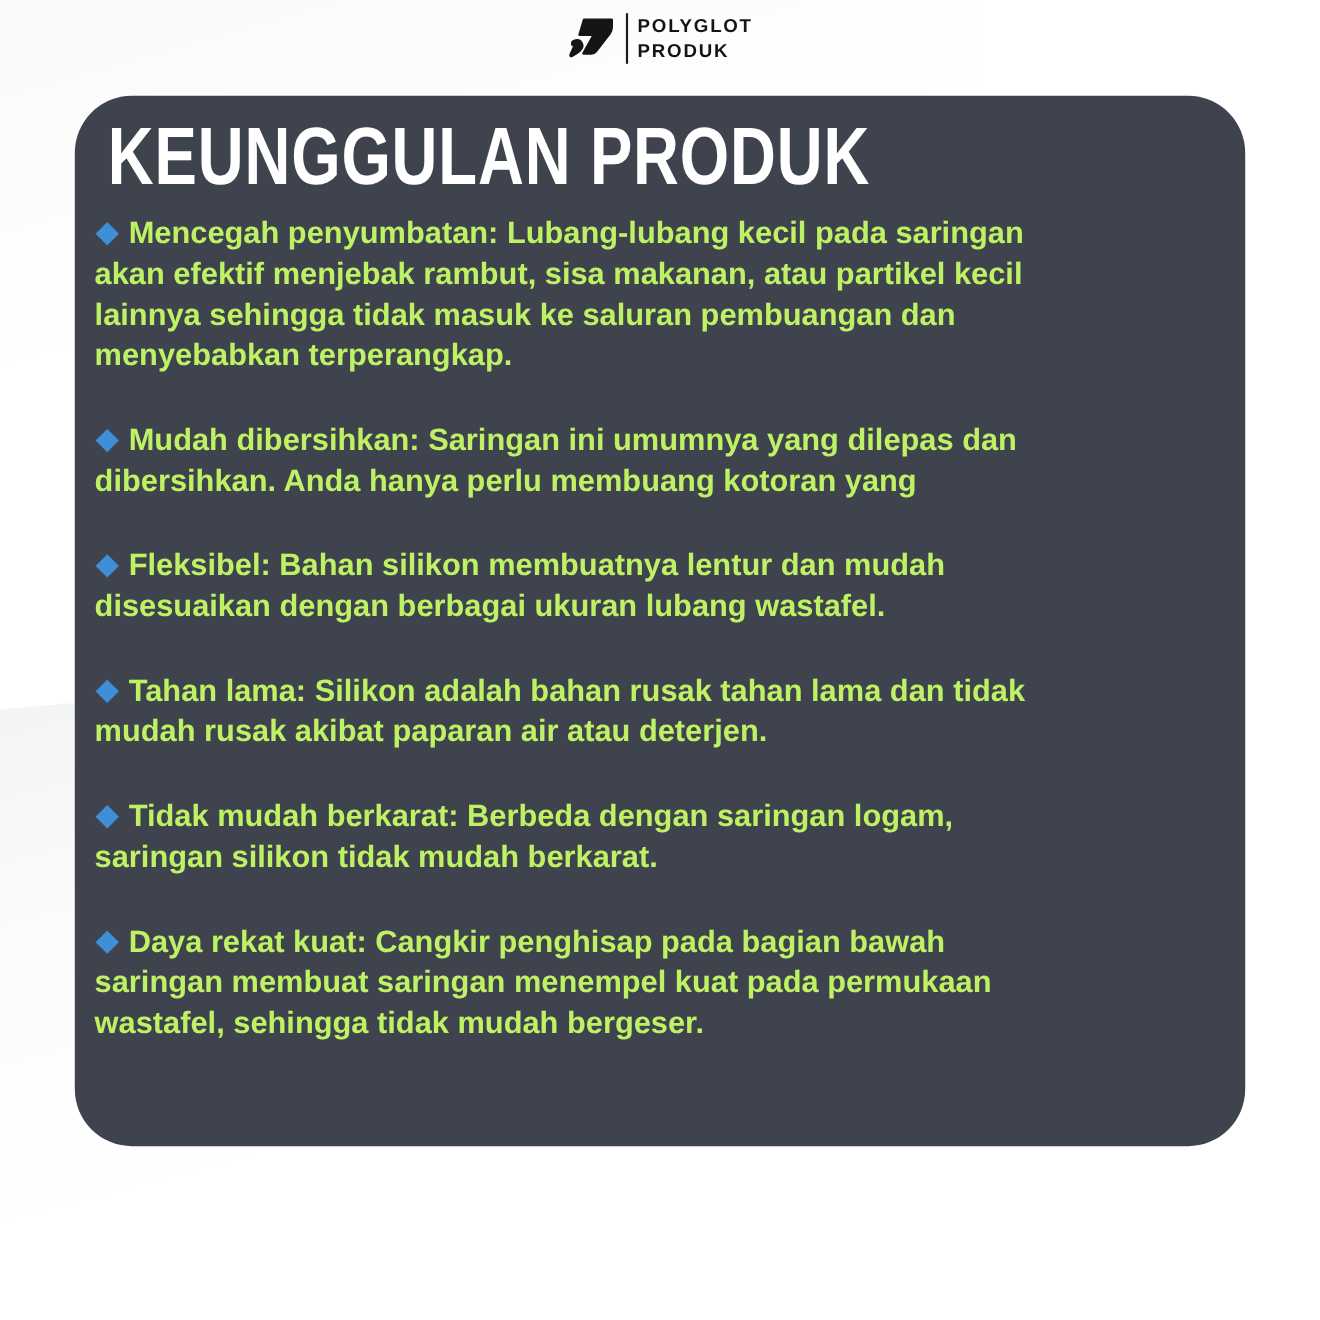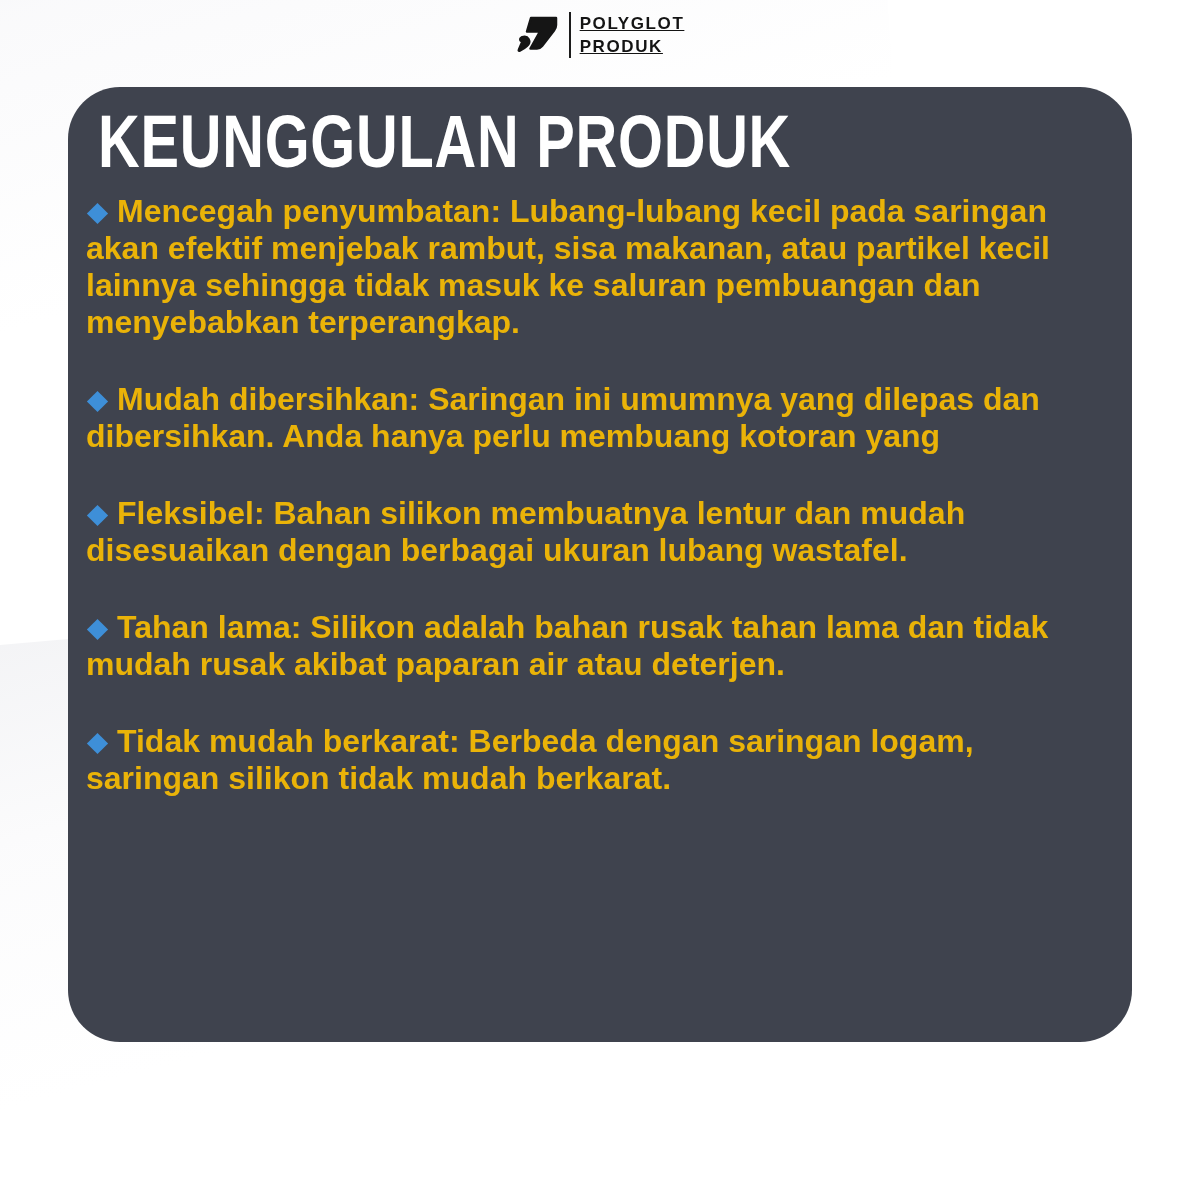--- a/index.html
+++ b/index.html
@@ -51,21 +51,20 @@
   }
   .brand-text {
     display: flex;
     flex-direction: column;
     justify-content: center;
     color: #141414;
     font-size: 17px;
     font-weight: 700;
     letter-spacing: 1.6px;
     line-height: 23px;
-    text-decoration: underline;
   }
   
   .card {
     position: absolute;
     left: 68px;
     top: 87px;
     width: 1064px;
     height: 955px;
     background: #3f434e;
     border-radius: 52px;
@@ -79,24 +78,24 @@
     line-height: 78px;
     font-weight: 700;
     letter-spacing: 1px;
     color: #ffffff;
     transform: scaleX(0.78);
     transform-origin: left center;
     white-space: nowrap;
   }
   .benefit {
     margin: 0 0 40px 0;
-    font-size: 32px;
+    font-size: 28px;
     line-height: 37px;
     font-weight: 700;
-    color: #eab308;
+    color: #bef264;
   }
   .benefit .line { min-height: 37px; }
   .diamond {
     display: inline-block;
     width: 15px;
     height: 15px;
     background: #3e8fd8;
     transform: rotate(45deg);
     margin: 0 12px 1px 4px;
   }
@@ -148,15 +147,20 @@
     <div class="benefit">
       <div class="line"><span class="diamond"></span><span>Tahan lama: Silikon adalah bahan rusak tahan lama dan tidak</span></div>
       <div class="line">mudah rusak akibat paparan air atau deterjen.</div>
     </div>
 
     <div class="benefit">
       <div class="line"><span class="diamond"></span><span>Tidak mudah berkarat: Berbeda dengan saringan logam,</span></div>
       <div class="line">saringan silikon tidak mudah berkarat.</div>
     </div>
 
+    <div class="benefit">
+      <div class="line"><span class="diamond"></span><span>Daya rekat kuat: Cangkir penghisap pada bagian bawah</span></div>
+      <div class="line">saringan membuat saringan menempel kuat pada permukaan</div>
+      <div class="line">wastafel, sehingga tidak mudah bergeser.</div>
+    </div>
   </section>
 
 </div>
 
 </body></html>

